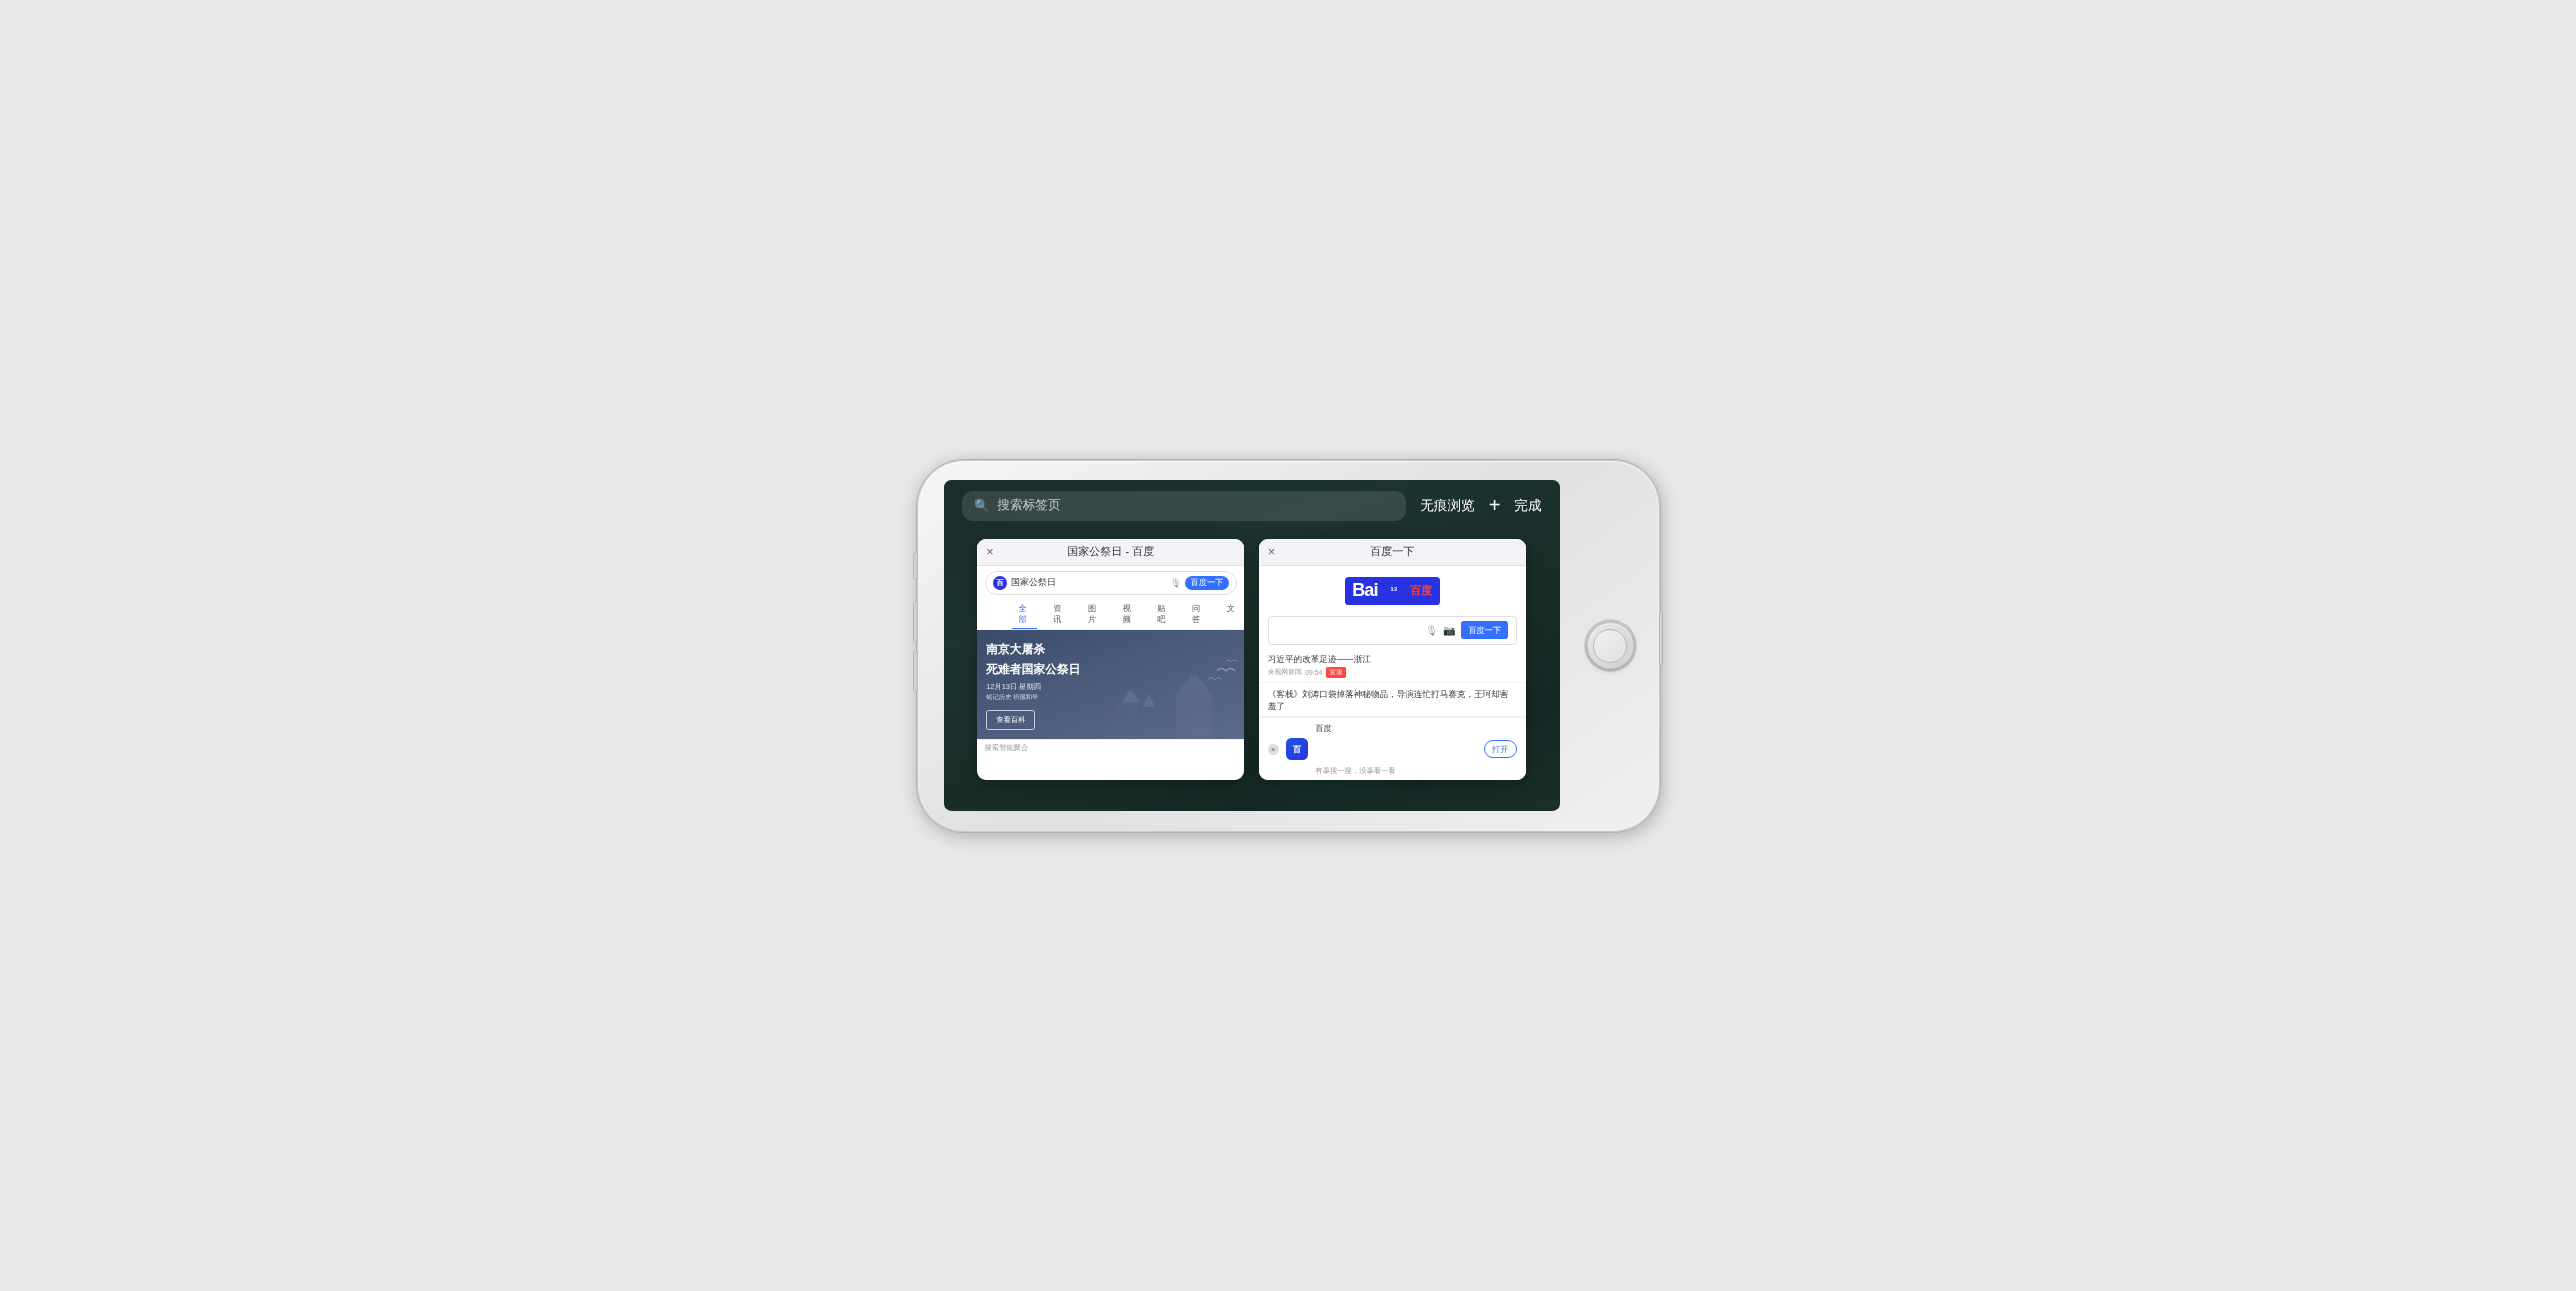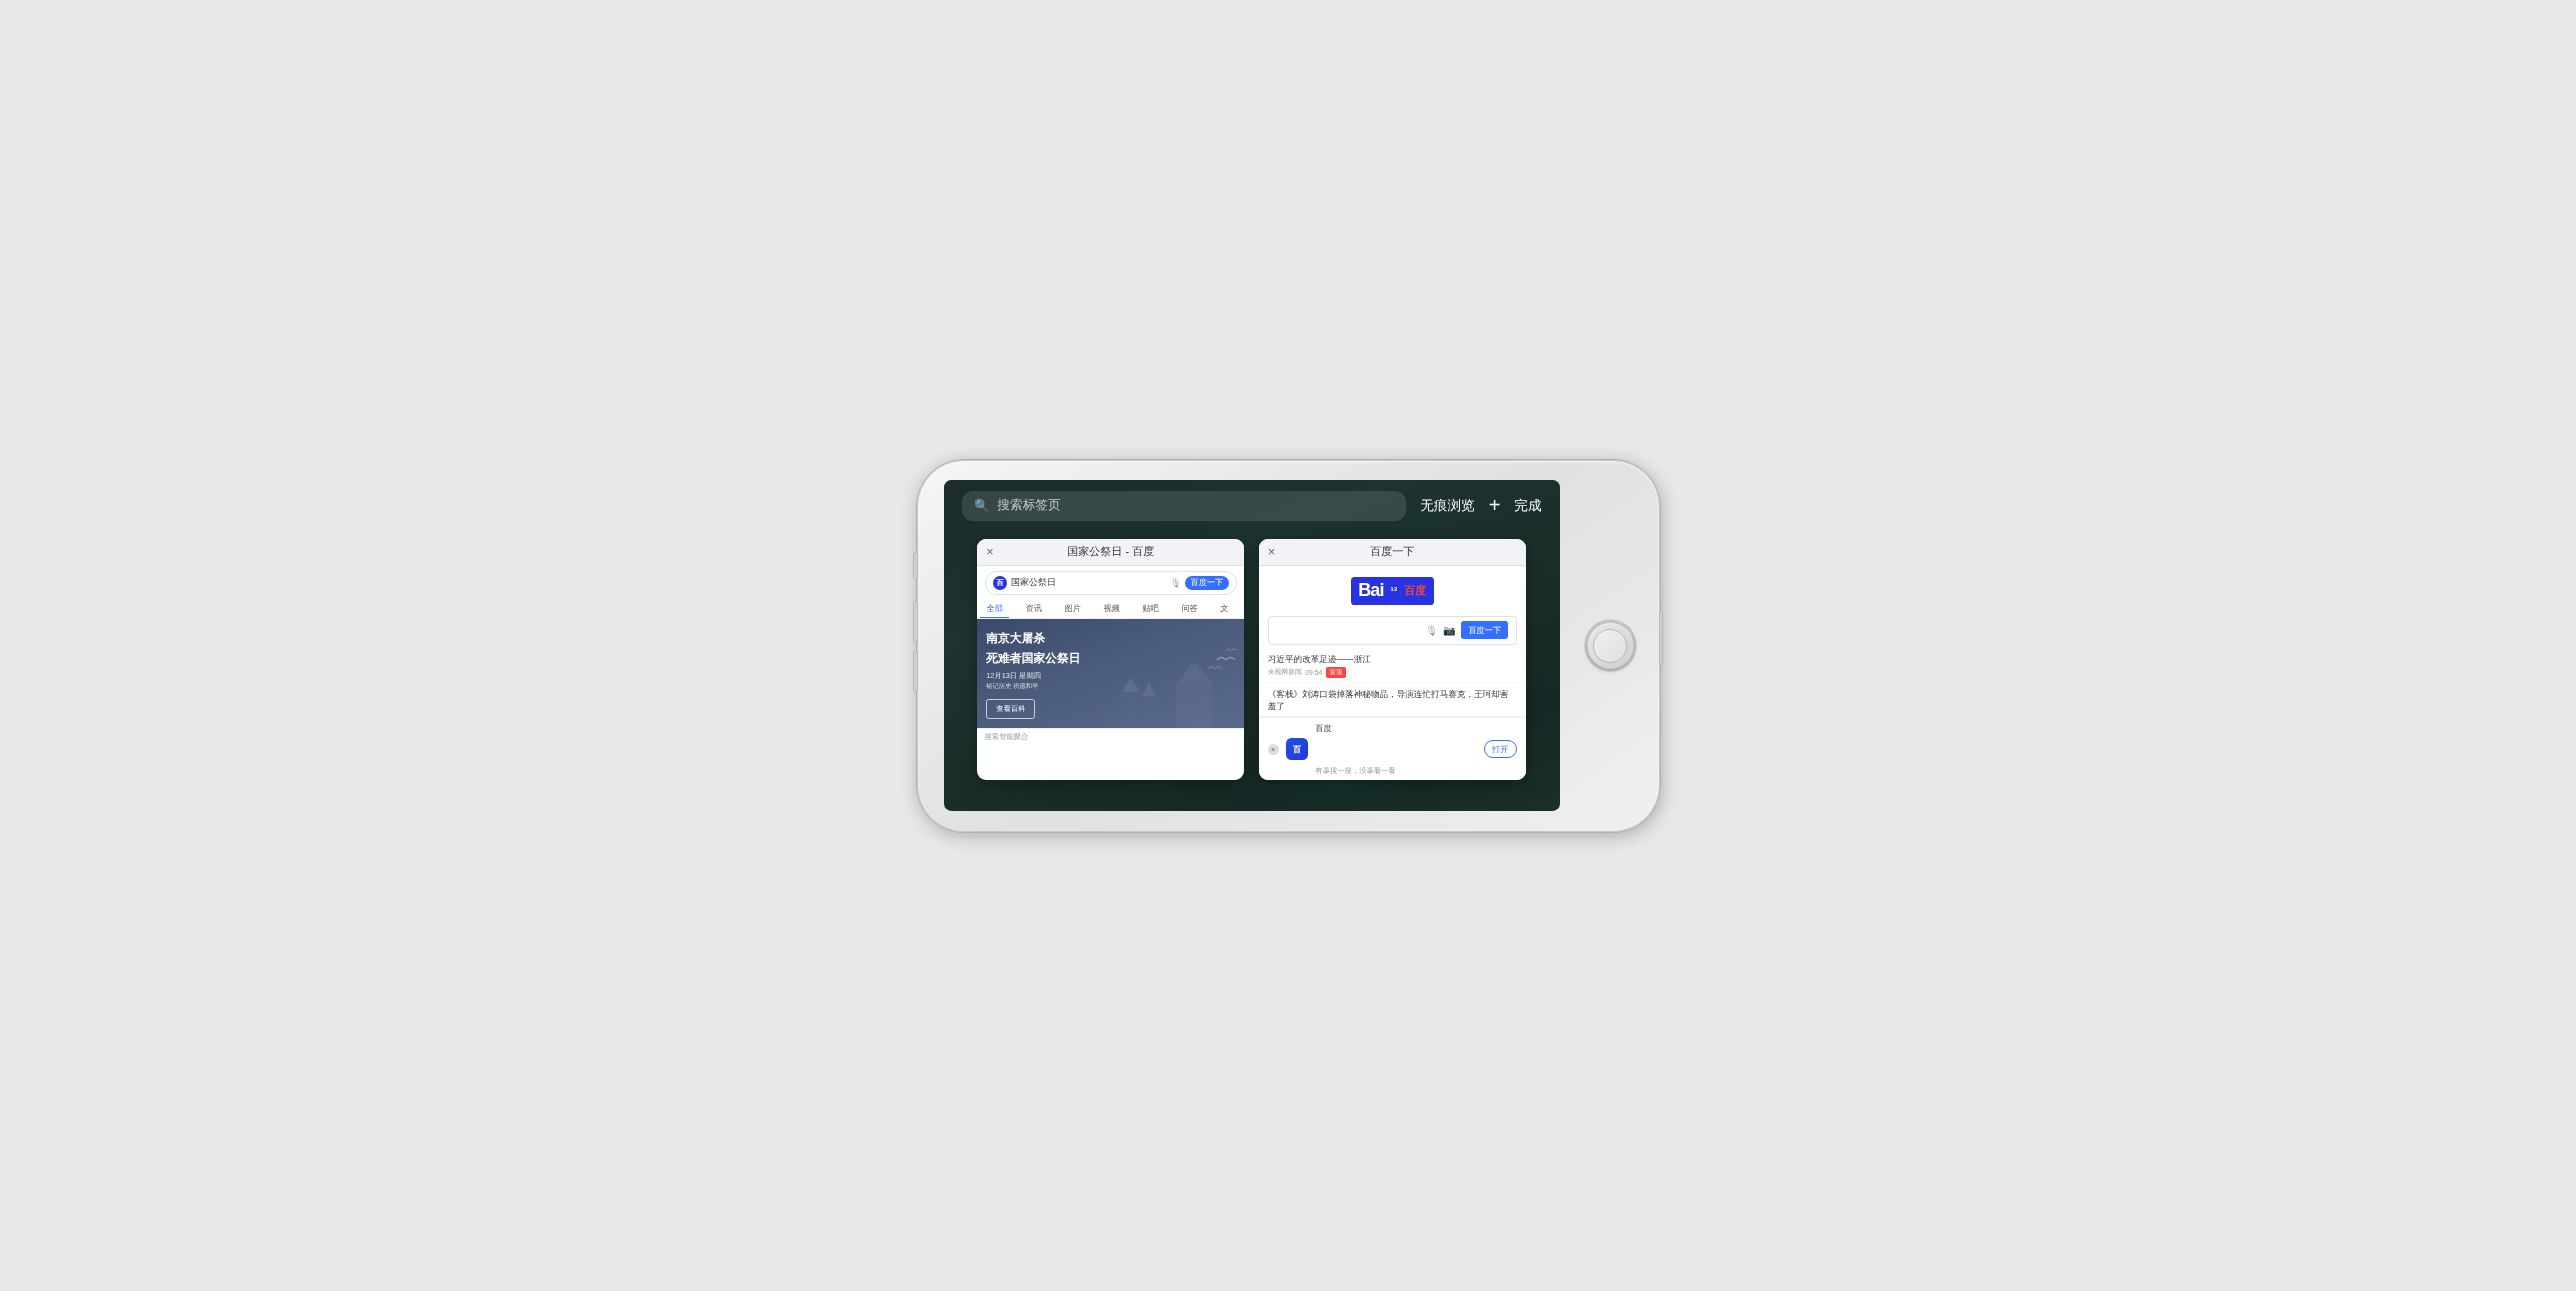--- a/index.html
+++ b/index.html
@@ -218,20 +218,21 @@
       font-size: 8.2px;
       padding: 1.8px 5.4px;
       border-radius: 11px;
       white-space: nowrap;
     }
     .tab1-nav {
       display: flex;
       gap: 10px;
       border-bottom: 0.9px solid #eee;
       padding: 0 3px;
+      margin-left: 32px;
     }
     .tab1-nav-item {
       font-size: 8.2px;
       color: #555;
       padding: 2.7px 6.3px;
     }
     .tab1-nav-item.active {
       color: #3370ff;
       border-bottom: 1.8px solid #3370ff;
     }
@@ -297,21 +298,21 @@
       justify-content: center;
       align-items: center;
       padding: 11px 0 7.3px;
     }
     .baidu-logo {
       background: #2932e1;
       padding: 3.6px 7.3px;
       border-radius: 3.6px;
       display: flex;
       align-items: center;
-      gap: 7px;
+      gap: 13px;
     }
     .baidu-logo-text {
       font-size: 18px;
       font-weight: bold;
       color: white;
       letter-spacing: -0.9px;
     }
     .baidu-cn-text {
       font-size: 11px;
       color: #e44;

